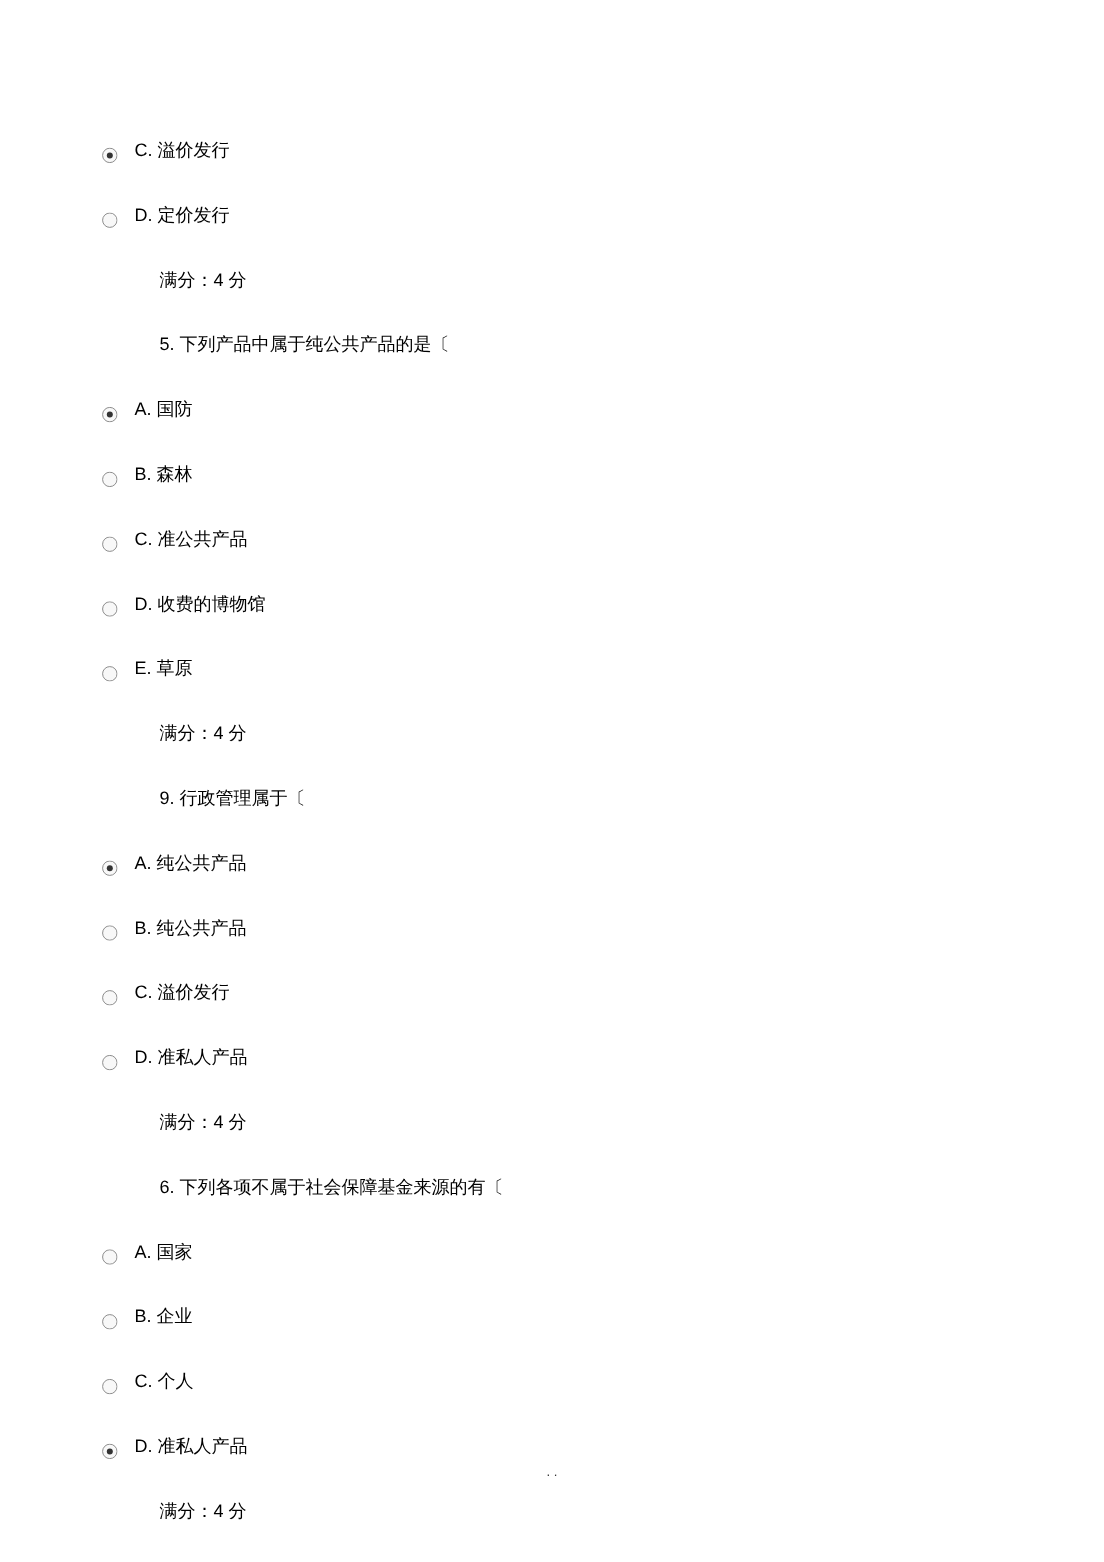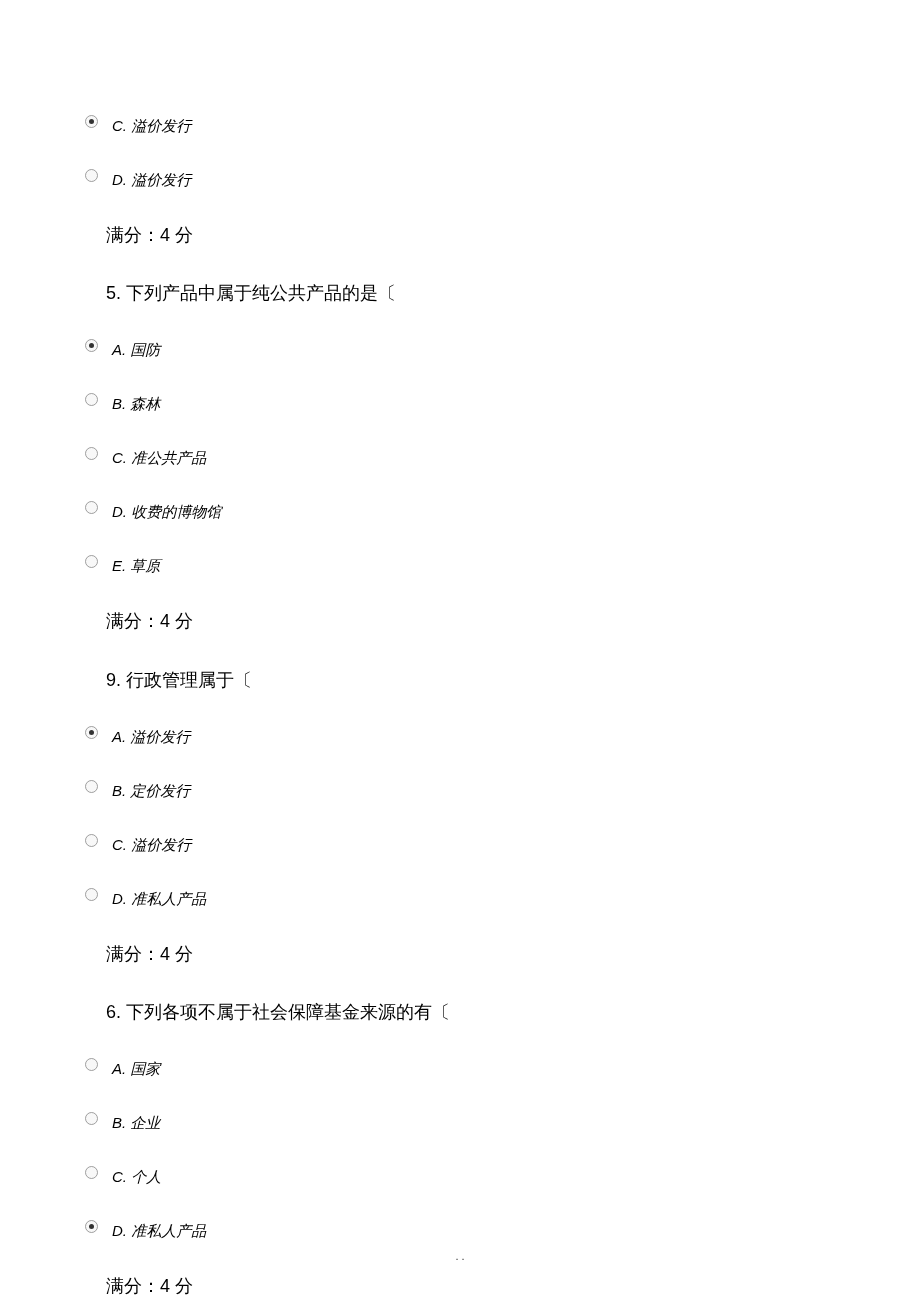--- a/index.html
+++ b/index.html
@@ -14,41 +14,40 @@
       color: #000000;
       width: 920px;
       min-height: 1302px;
       padding-top: 115px;
       padding-left: 85px;
       padding-right: 85px;
       position: relative;
     }
     .option-row {
       display: flex;
-      align-items: flex-start;
+      align-items: flex-end;
       margin-bottom: 33px;
-      font-style: italic;
     }
     .radio {
       width: 13px;
       height: 13px;
       margin-right: 14px;
       flex-shrink: 0;
     }
     .radio svg {
       display: block;
     }
     .option-text {
       font-size: 15px;
       line-height: 1.4;
     }
     .sub-text {
-      margin-left: 21px;
+      margin-left: 48px;
       margin-bottom: 33px;
-      font-size: 18px;
+      font-size: 15px;
       line-height: 1.4;
     }
     .footer-dots {
       position: absolute;
       bottom: 70px;
       left: 0;
       width: 100%;
       text-align: center;
       font-size: 11px;
       color: #333;
@@ -66,21 +65,21 @@
   </span>
   <span class="option-text">C. 溢价发行</span>
 </div>
 
 <div class="option-row">
   <span class="radio">
     <svg width="13" height="13" viewBox="0 0 13 13">
       <circle cx="6.5" cy="6.5" r="6" fill="#f8f8f8" stroke="#888" stroke-width="0.8"></circle>
     </svg>
   </span>
-  <span class="option-text">D. 溢价发行</span>
+  <span class="option-text">D. 定价发行</span>
 </div>
 
 <div class="sub-text">满分：4 分</div>
 
 <div class="sub-text">5.  下列产品中属于纯公共产品的是〔</div>
 
 <div class="option-row">
   <span class="radio">
     <svg width="13" height="13" viewBox="0 0 13 13">
       <circle cx="6.5" cy="6.5" r="6" fill="#f8f8f8" stroke="#888" stroke-width="0.8"></circle>
@@ -130,30 +129,30 @@
 
 <div class="sub-text">9. 行政管理属于〔</div>
 
 <div class="option-row">
   <span class="radio">
     <svg width="13" height="13" viewBox="0 0 13 13">
       <circle cx="6.5" cy="6.5" r="6" fill="#f8f8f8" stroke="#888" stroke-width="0.8"></circle>
       <circle cx="6.5" cy="6.5" r="2.5" fill="#333"></circle>
     </svg>
   </span>
-  <span class="option-text">A. 溢价发行</span>
-</div>
-
-<div class="option-row">
-  <span class="radio">
-    <svg width="13" height="13" viewBox="0 0 13 13">
-      <circle cx="6.5" cy="6.5" r="6" fill="#f8f8f8" stroke="#888" stroke-width="0.8"></circle>
-    </svg>
-  </span>
-  <span class="option-text">B. 定价发行</span>
+  <span class="option-text">A. 纯公共产品</span>
+</div>
+
+<div class="option-row">
+  <span class="radio">
+    <svg width="13" height="13" viewBox="0 0 13 13">
+      <circle cx="6.5" cy="6.5" r="6" fill="#f8f8f8" stroke="#888" stroke-width="0.8"></circle>
+    </svg>
+  </span>
+  <span class="option-text">B. 纯公共产品</span>
 </div>
 
 <div class="option-row">
   <span class="radio">
     <svg width="13" height="13" viewBox="0 0 13 13">
       <circle cx="6.5" cy="6.5" r="6" fill="#f8f8f8" stroke="#888" stroke-width="0.8"></circle>
     </svg>
   </span>
   <span class="option-text">C. 溢价发行</span>
 </div>

